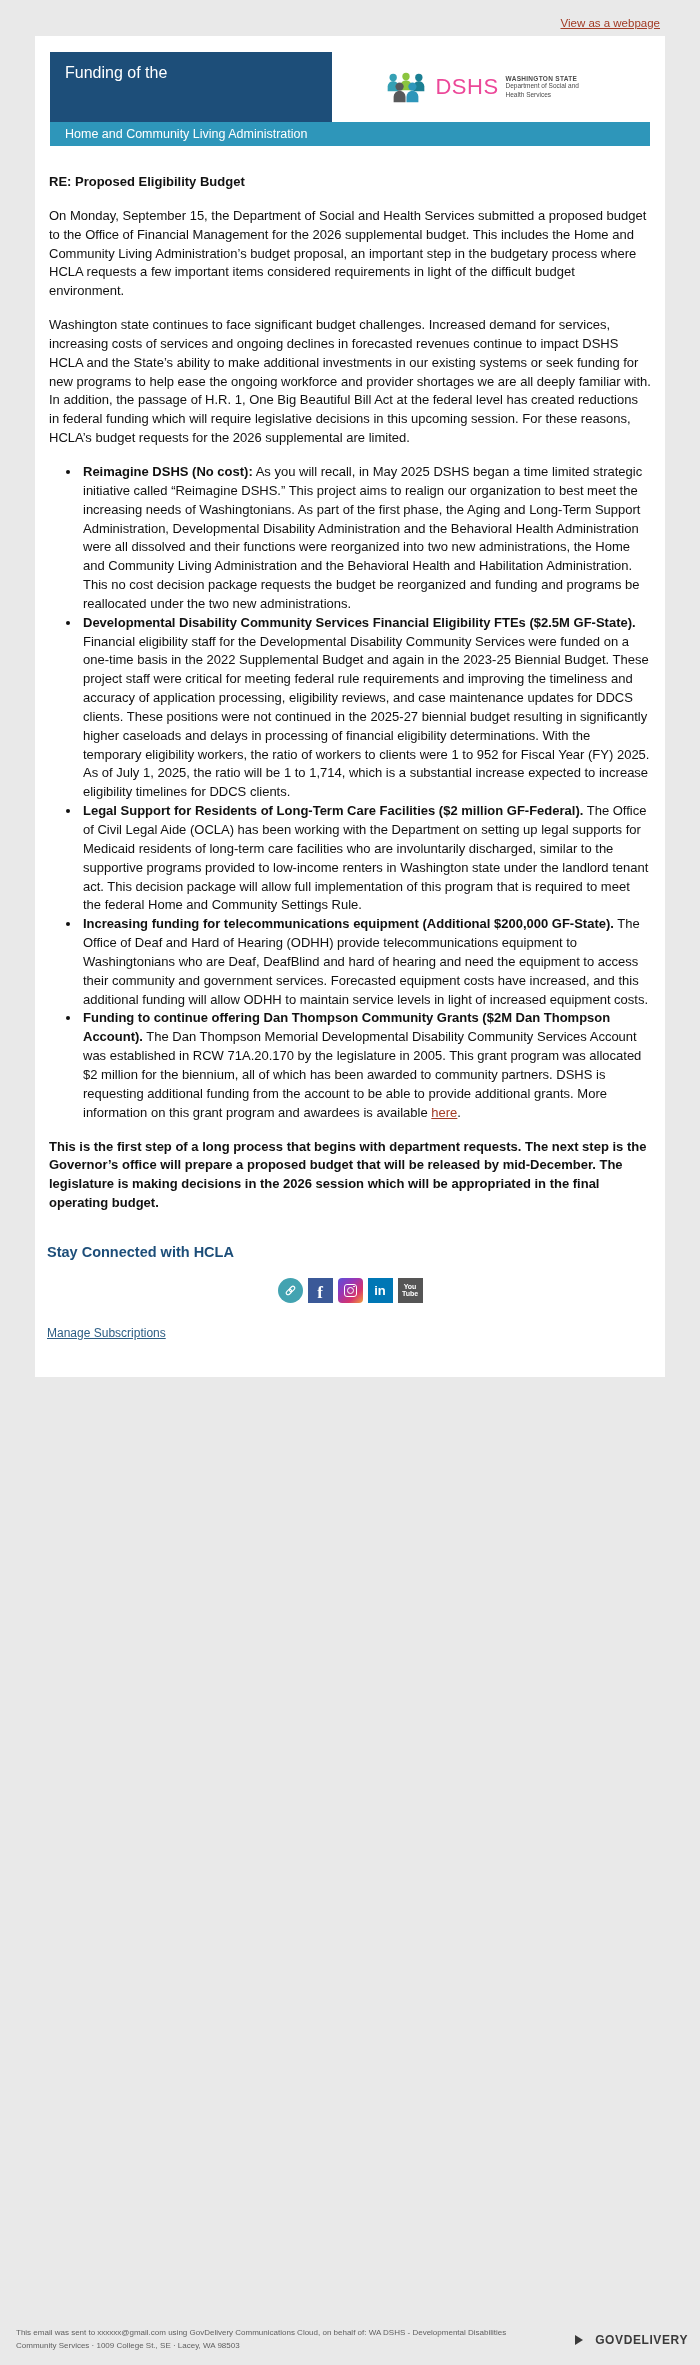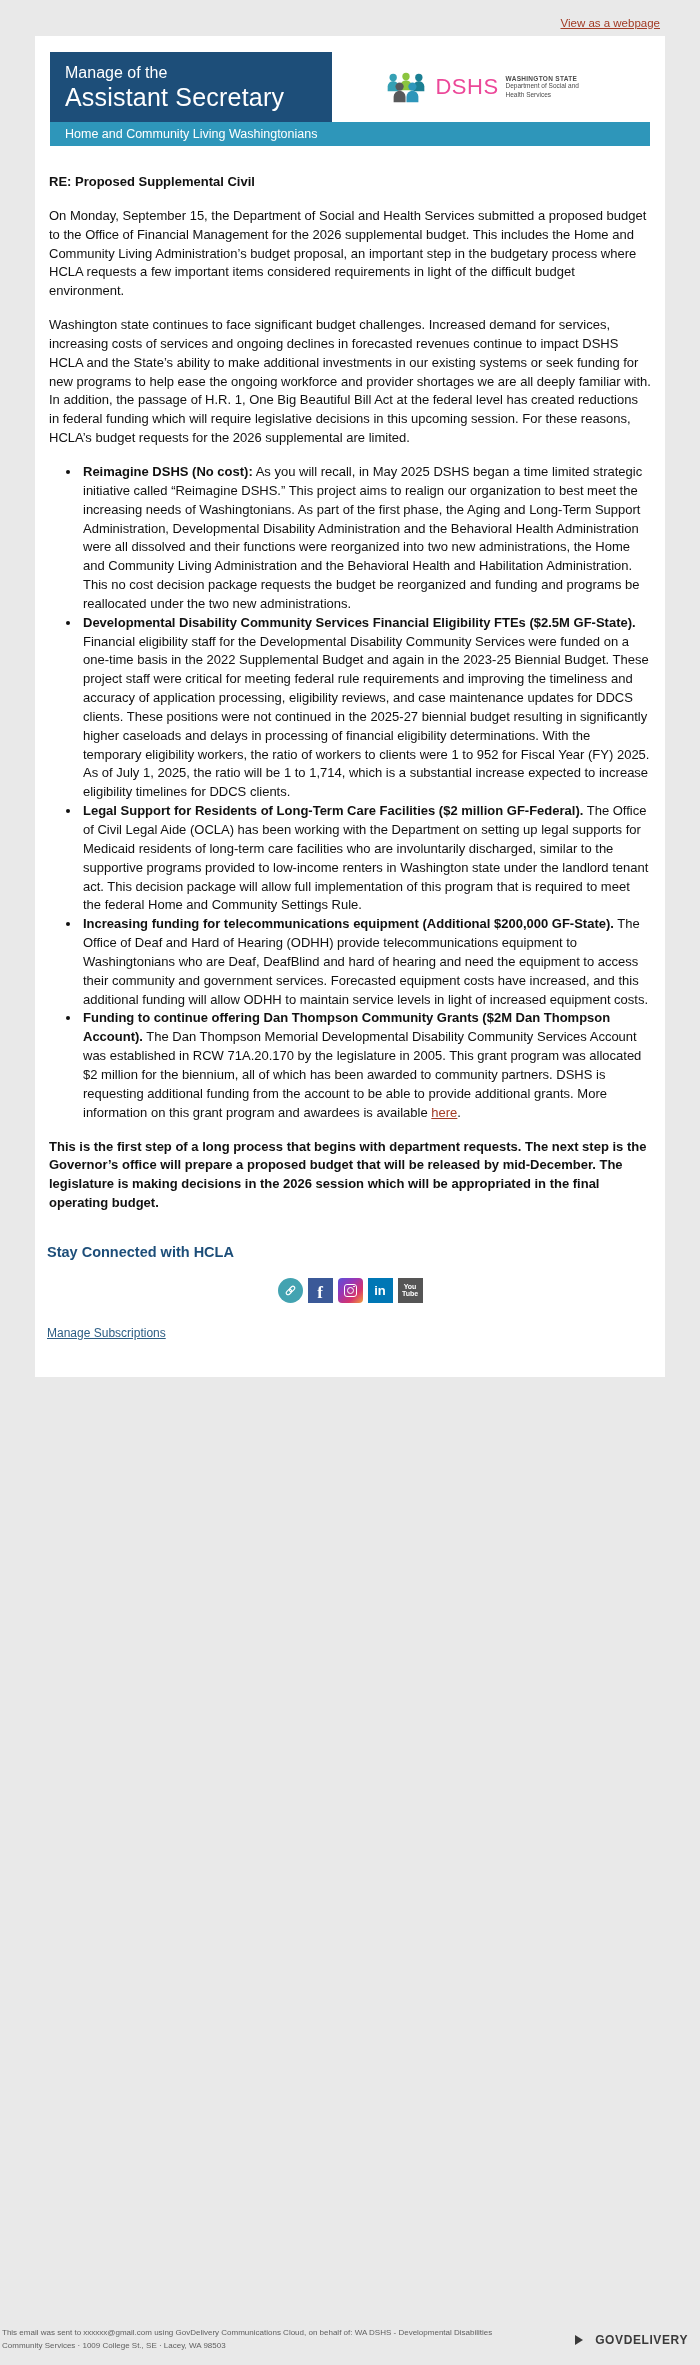--- a/index.html
+++ b/index.html
@@ -47,41 +47,40 @@
   .ig-cam { display:block; width:13px; height:13px; border:1.5px solid #ffffff; border-radius:3px; position:relative; }
   .ig-cam::after { content:''; position:absolute; left:2.2px; top:2.2px; width:5px; height:5px; border:1.5px solid #ffffff; border-radius:50%; }
   .ig-cam::before { content:''; position:absolute; right:0.8px; top:0.8px; width:1.6px; height:1.6px; background:#ffffff; border-radius:50%; }
   .si-in { background:#0077b5; }
   .in-glyph { color:#ffffff; font-weight:bold; font-size:13px; }
   .si-yt { background:#555555; line-height:1; }
   .yt1, .yt2 { color:#ffffff; font-size:7px; font-weight:bold; display:block; }
   .manage { font-size:12px; }
 
   
-  .bottom { margin-top:auto; display:flex; align-items:center; justify-content:space-between; padding:10px 12px 12px 2px; }
+  .bottom { margin-top:auto; display:flex; align-items:center; justify-content:space-between; padding:10px 12px 12px 16px; }
   .fine { font-size:8px; color:#5f5f5f; line-height:1.6; width:530px; }
   .brand { display:flex; align-items:center; gap:12px; font-size:12px; font-weight:bold; color:#3a3a3a; letter-spacing:0.6px;margin-left:27px; }
   .brand-mark { width:0; height:0; border-left:8px solid #3a3a3a; border-top:5px solid transparent; border-bottom:5px solid transparent; display:inline-block; }
 </style>
 </head>
 <body>
 
 <div class="page">
 
   <div class="topbar">
     <a class="link" href="#">View as a webpage</a>
   </div>
 
   <div class="card">
 
     <div class="banner">
       <div class="banner-top">
         <div class="banner-blue">
-          <div class="bt1">Manage of the</div>
-          <div class="bt2">Assistant Secretary</div>
+          <div class="bt1">Funding of the</div>
         </div>
         <div class="banner-white">
           <svg viewBox="0 0 48 36" width="44" height="33" aria-hidden="true">
             <circle cx="10" cy="7" r="4" fill="#35a0b4"></circle>
             <path d="M4 22 v-5 a6 6 0 0 1 12 0 v5 z" fill="#35a0b4"></path>
             <circle cx="24" cy="6" r="4" fill="#8bc53f"></circle>
             <path d="M18 21 v-5 a6 6 0 0 1 12 0 v5 z" fill="#8bc53f"></path>
             <circle cx="38" cy="7" r="4" fill="#1b7f93"></circle>
             <path d="M32 22 v-5 a6 6 0 0 1 12 0 v5 z" fill="#1b7f93"></path>
             <circle cx="17" cy="17" r="4.5" fill="#58595b"></circle>
@@ -89,25 +88,25 @@
             <circle cx="31" cy="17" r="4.5" fill="#2e96ba"></circle>
             <path d="M24.5 34 v-6 a6.5 6.5 0 0 1 13 0 v6 z" fill="#2e96ba"></path>
           </svg>
           <div class="wordmark">DSHS</div>
           <div class="tagline">
             <div class="tg1">WASHINGTON STATE</div>
             <div class="tg2">Department of Social and Health Services</div>
           </div>
         </div>
       </div>
-      <div class="banner-teal">Home and Community Living Washingtonians</div>
+      <div class="banner-teal">Home and Community Living Administration</div>
     </div>
 
     <div class="content">
-      <p class="subject">RE: Proposed Supplemental Civil</p>
+      <p class="subject">RE: Proposed Eligibility Budget</p>
       <p>On Monday, September 15, the Department of Social and Health Services submitted a proposed budget to the Office of Financial Management for the 2026 supplemental budget. This includes the Home and Community Living Administration’s budget proposal, an important step in the budgetary process where HCLA requests a few important items considered requirements in light of the difficult budget environment.</p>
       <p>Washington state continues to face significant budget challenges. Increased demand for services, increasing costs of services and ongoing declines in forecasted revenues continue to impact DSHS HCLA and the State’s ability to make additional investments in our existing systems or seek funding for new programs to help ease the ongoing workforce and provider shortages we are all deeply familiar with. In addition, the passage of H.R. 1, One Big Beautiful Bill Act at the federal level has created reductions in federal funding which will require legislative decisions in this upcoming session. For these reasons, HCLA’s budget requests for the 2026 supplemental are limited.</p>
 
       <ul class="highlights">
         <li><b>Reimagine DSHS (No cost):</b><span> As you will recall, in May 2025 DSHS began a time limited strategic initiative called “Reimagine DSHS.” This project aims to realign our organization to best meet the increasing needs of Washingtonians. As part of the first phase, the Aging and Long-Term Support Administration, Developmental Disability Administration and the Behavioral Health Administration were all dissolved and their functions were reorganized into two new administrations, the Home and Community Living Administration and the Behavioral Health and Habilitation Administration. This no cost decision package requests the budget be reorganized and funding and programs be reallocated under the two new administrations.</span></li>
         <li><b>Developmental Disability Community Services Financial Eligibility FTEs ($2.5M GF-State).</b><span> Financial eligibility staff for the Developmental Disability Community Services were funded on a one-time basis in the 2022 Supplemental Budget and again in the 2023-25 Biennial Budget. These project staff were critical for meeting federal rule requirements and improving the timeliness and accuracy of application processing, eligibility reviews, and case maintenance updates for DDCS clients. These positions were not continued in the 2025-27 biennial budget resulting in significantly higher caseloads and delays in processing of financial eligibility determinations. With the temporary eligibility workers, the ratio of workers to clients were 1 to 952 for Fiscal Year (FY) 2025. As of July 1, 2025, the ratio will be 1 to 1,714, which is a substantial increase expected to increase eligibility timelines for DDCS clients.</span></li>
         <li><b>Legal Support for Residents of Long-Term Care Facilities ($2 million GF-Federal).</b><span> The Office of Civil Legal Aide (OCLA) has been working with the Department on setting up legal supports for Medicaid residents of long-term care facilities who are involuntarily discharged, similar to the supportive programs provided to low-income renters in Washington state under the landlord tenant act. This decision package will allow full implementation of this program that is required to meet the federal Home and Community Settings Rule.</span></li>
         <li><b>Increasing funding for telecommunications equipment (Additional $200,000 GF-State).</b><span> The Office of Deaf and Hard of Hearing (ODHH) provide telecommunications equipment to Washingtonians who are Deaf, DeafBlind and hard of hearing and need the equipment to access their community and government services. Forecasted equipment costs have increased, and this additional funding will allow ODHH to maintain service levels in light of increased equipment costs.</span></li>
         <li><b>Funding to continue offering Dan Thompson Community Grants ($2M Dan Thompson Account).</b><span> The Dan Thompson Memorial Developmental Disability Community Services Account was established in RCW 71A.20.170 by the legislature in 2005. This grant program was allocated $2 million for the biennium, all of which has been awarded to community partners. DSHS is requesting additional funding from the account to be able to provide additional grants. More information on this grant program and awardees is available </span><a class="link" href="#">here</a><span>.</span></li>
       </ul>

